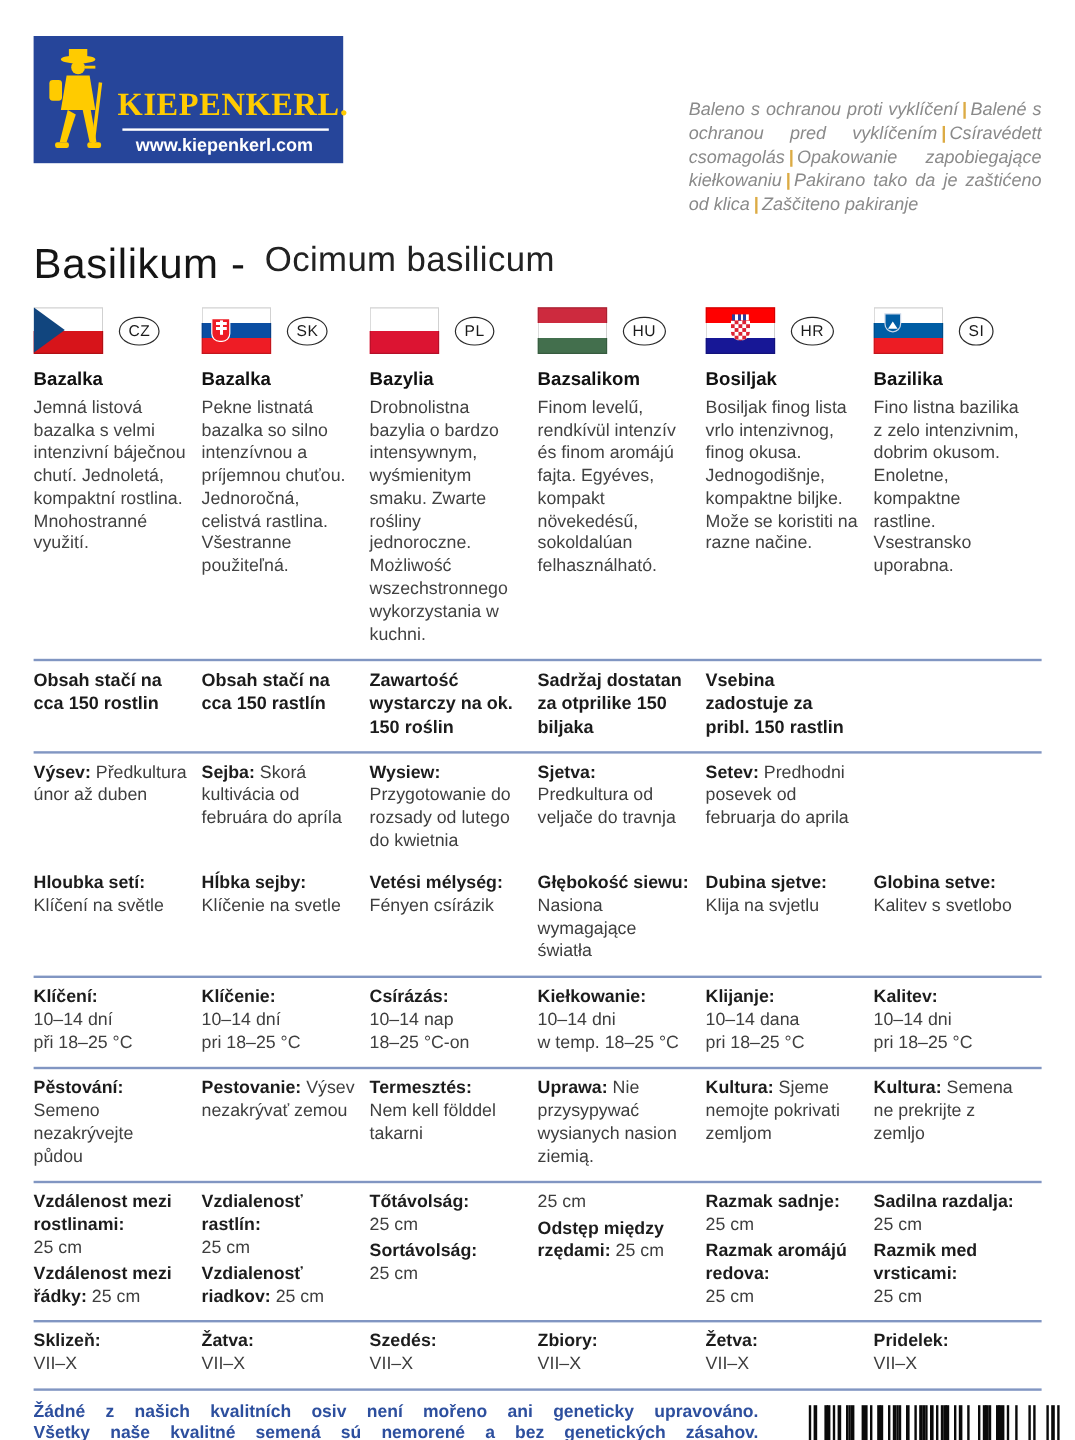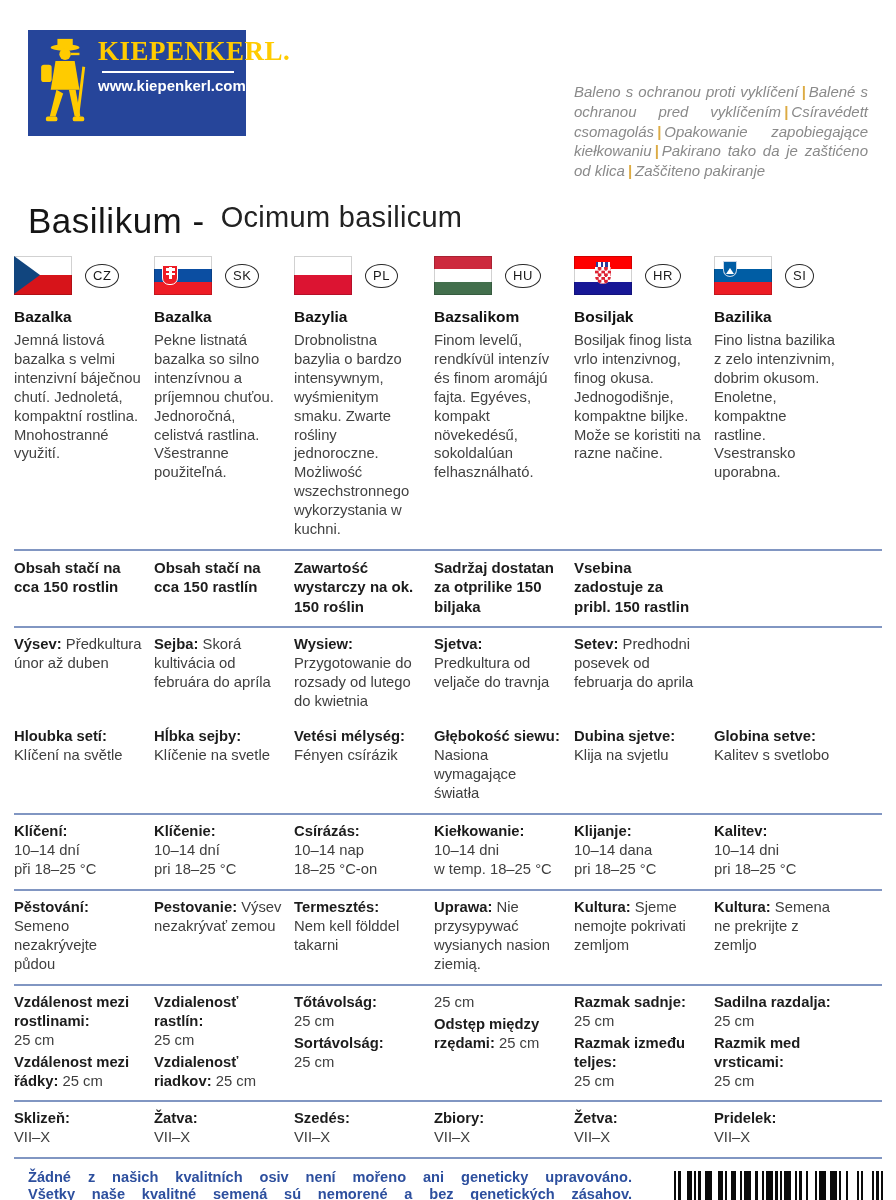--- a/index.html
+++ b/index.html
@@ -6,36 +6,36 @@
     --brand-blue:#26459a; --brand-yellow:#ffcb00; --line-blue:#8196c2;
     --text-blue:#2d4f9e; --ink:#3e3e3e; --ink-bold:#1c1c1c;
   }
   *{box-sizing:border-box;margin:0;padding:0}
   html,body{background:#fff}
   body{width:896px;height:1200px;font-family:"Liberation Sans",sans-serif;color:var(--ink);overflow:hidden}
   .page{position:relative;width:896px;height:1200px;background:#fff}
 
   
   .header{display:flex;justify-content:space-between;padding:30px 28px 0}
-  .logo{width:218px;height:106px;background:var(--brand-blue);display:flex;align-items:flex-start;padding:6px 10px 6px 8px;flex-shrink:0}
+  .logo{width:258px;height:106px;background:var(--brand-blue);display:flex;align-items:flex-end;padding:6px 10px 6px 8px;flex-shrink:0}
   .kman{width:62px;height:92px;flex-shrink:0}
   .logo-text{flex:1;display:flex;flex-direction:column;justify-content:center;min-width:0}
   .brand{font-family:"Liberation Serif",serif;font-weight:bold;font-size:27px;color:var(--brand-yellow);white-space:nowrap;letter-spacing:.5px}
   .logo-rule{border:0;border-top:2px solid #fff;margin:4px 2px 4px 4px}
   .site{color:#fff;font-weight:bold;font-size:15px;text-align:center}
   .protect{width:294px;margin-top:52px;font-size:15px;font-style:italic;color:#8a8a8a;line-height:1.32;text-align:justify}
   .protect .sep{color:#dcab44;font-weight:bold;padding:0 3px;font-style:italic}
 
   
   .title{margin:20px 28px 0;display:flex;align-items:flex-start;gap:16px}
   .title .main{font-size:35px;font-weight:300;color:#151515;letter-spacing:.5px}
   .title .latin{font-size:29px;font-weight:300;color:#222;letter-spacing:.3px}
 
   
-  .grid{margin:14px 14px 0}
+  .grid{margin:14px 28px 0}
   .band{display:grid;grid-template-columns:repeat(6,140px)}
   .band.lined{border-top:2px solid var(--line-blue)}
   .band-harvest{border-bottom:2px solid var(--line-blue)}
   .c{padding:7px 12px 10px 0;font-size:14.8px;line-height:1.28;color:var(--ink)}
   b{color:var(--ink-bold)}
   .blk{display:block}
   .pre{white-space:pre-line}
   .d2{margin-top:3px}
 
   .band-intro .c{padding-top:0;min-height:244px}
@@ -231,21 +231,21 @@
       <div class="c">
         <div><b class="blk">Tőtávolság:</b><span>25 cm</span></div>
         <div class="d2"><b class="blk">Sortávolság:</b><span>25 cm</span></div>
       </div>
       <div class="c">
         <div><span>25 cm</span></div>
         <div class="d2"><b>Odstęp między rzędami:</b> <span>25 cm</span></div>
       </div>
       <div class="c">
         <div><b class="blk">Razmak sadnje:</b><span>25 cm</span></div>
-        <div class="d2"><b class="blk">Razmak između teljes:</b><span>25 cm</span></div>
+        <div class="d2"><b class="blk">Razmak aromájú redova:</b><span>25 cm</span></div>
       </div>
       <div class="c">
         <div><b class="blk">Sadilna razdalja:</b><span>25 cm</span></div>
         <div class="d2"><b class="blk">Razmik med vrsticami:</b><span>25 cm</span></div>
       </div>
     </div>
 
     <div class="band band-harvest lined">
       <div class="c"><b class="blk">Sklizeň:</b><span>VII–X</span></div>
       <div class="c"><b class="blk">Žatva:</b><span>VII–X</span></div>

